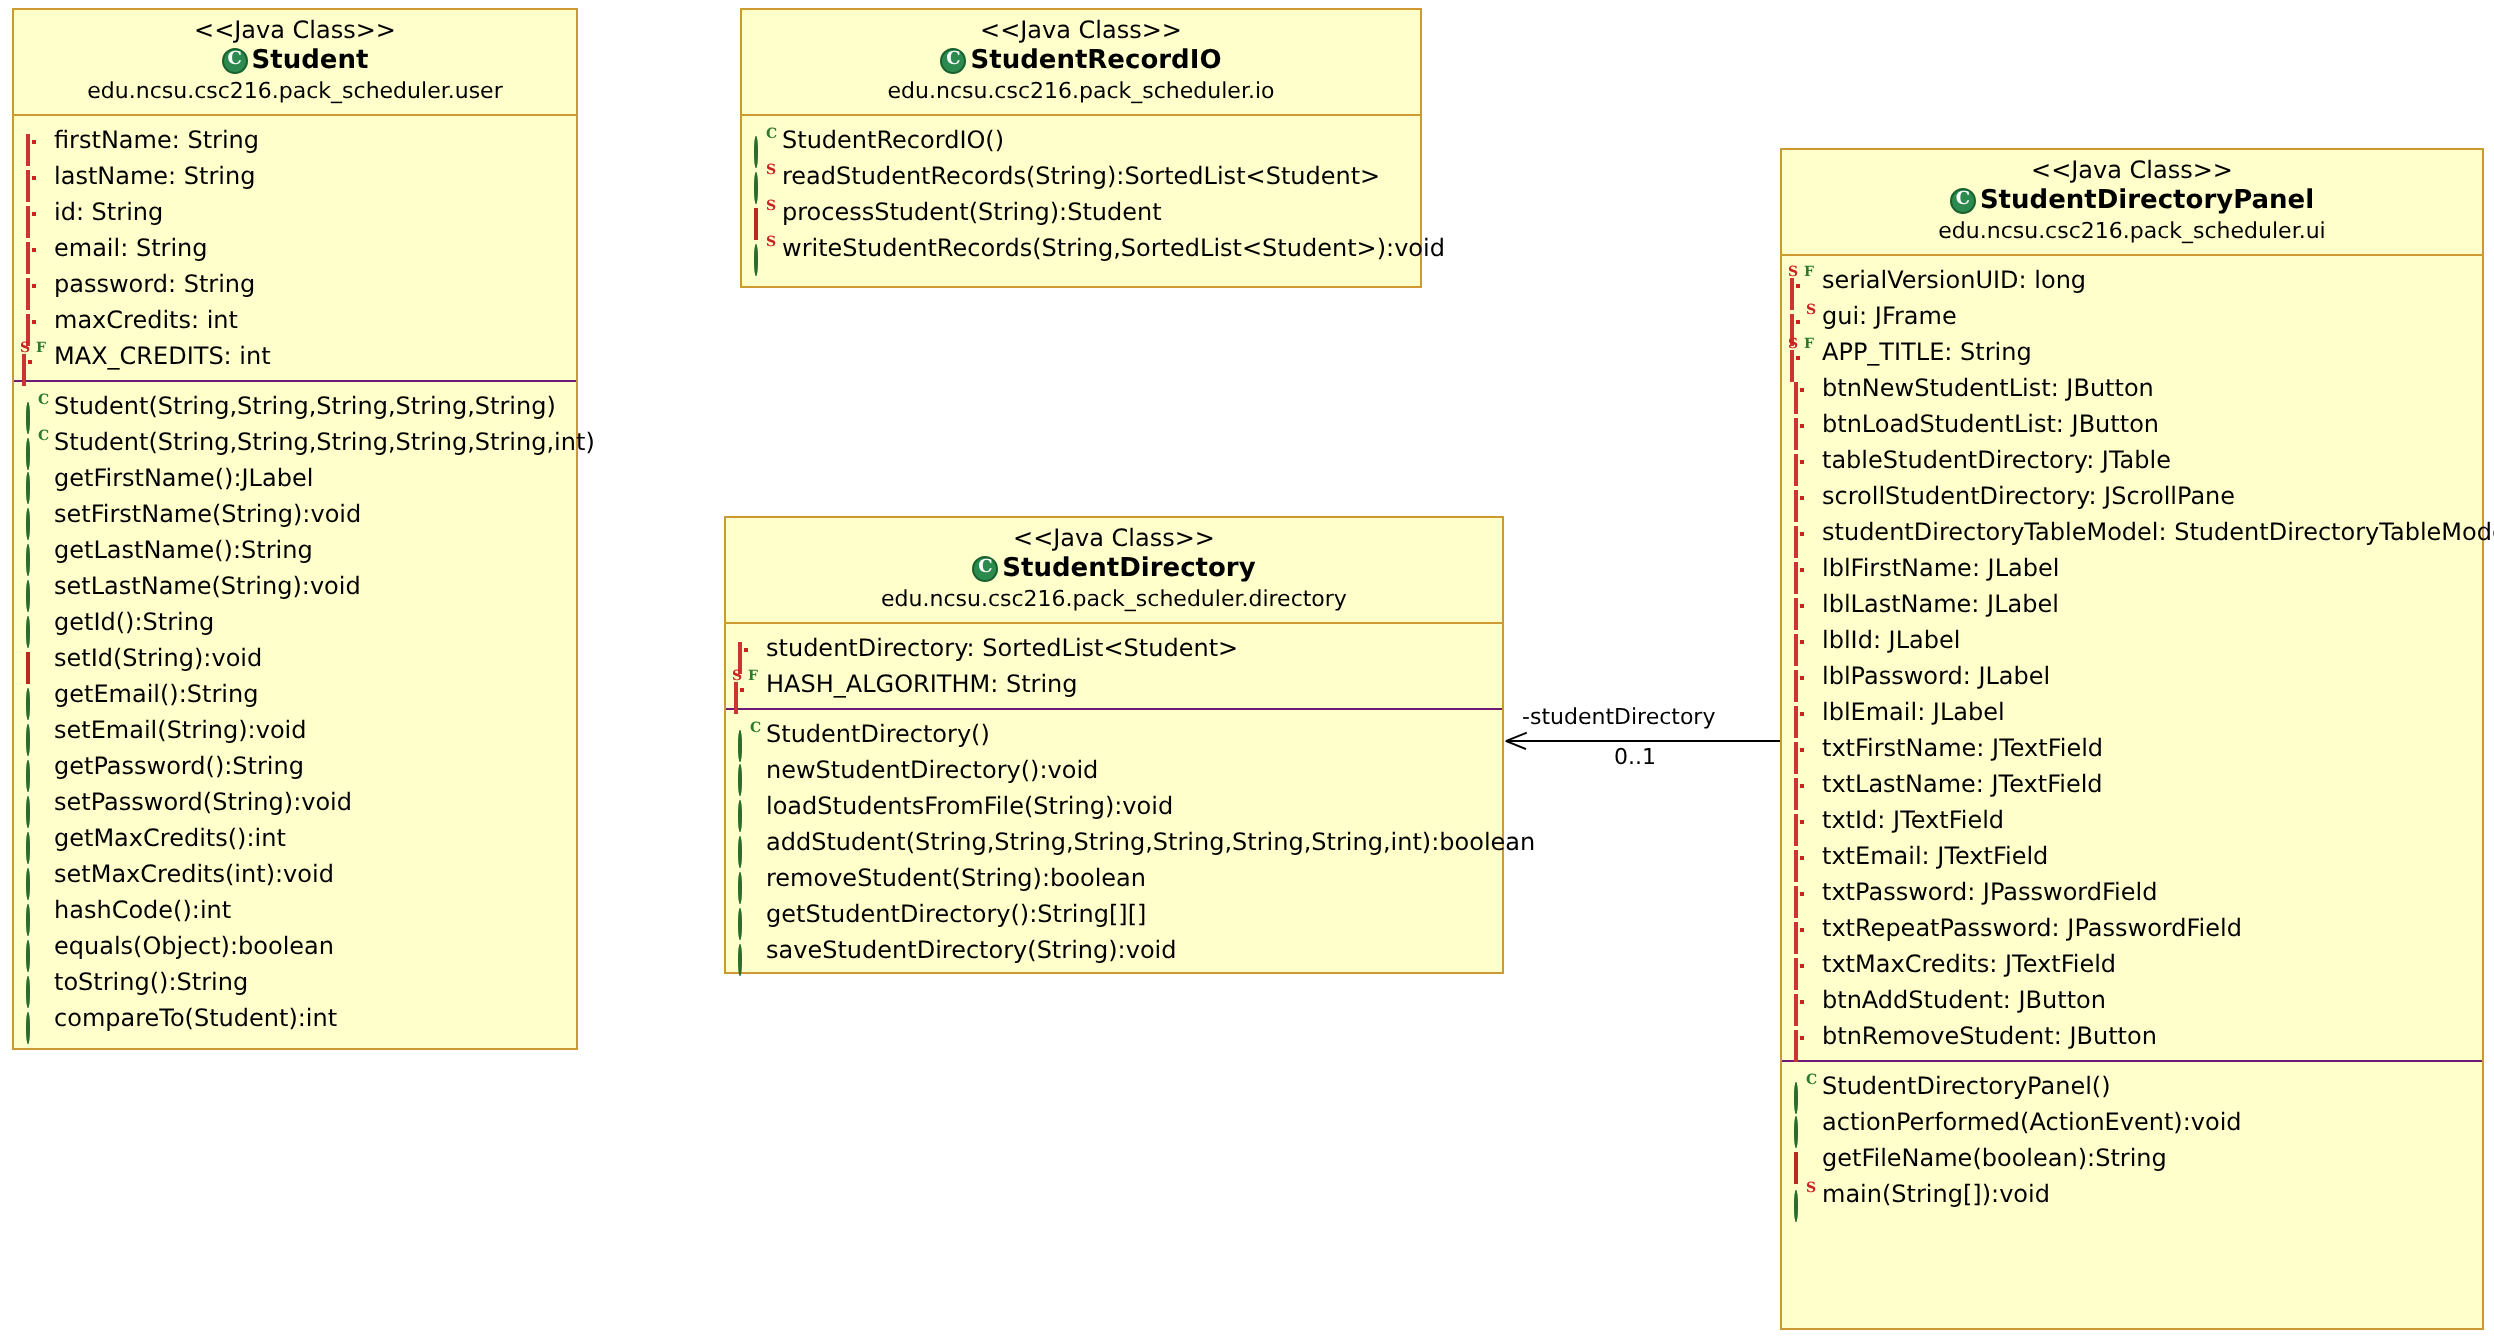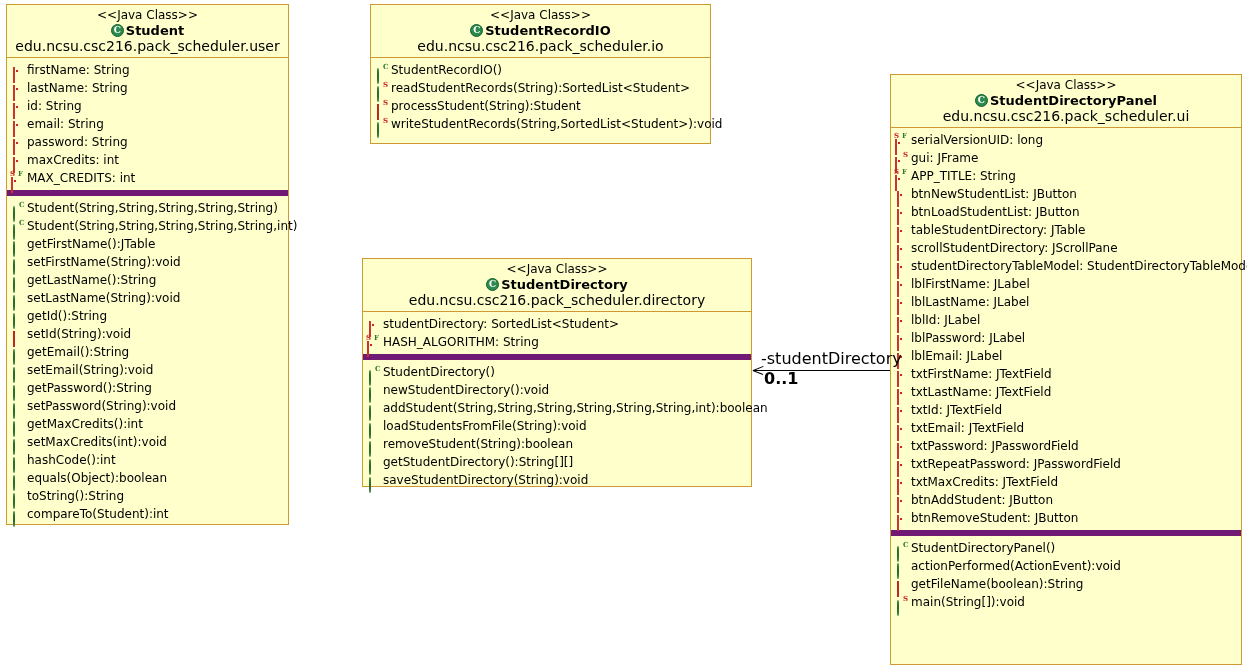--- a/index.html
+++ b/index.html
@@ -40,28 +40,28 @@
     font-weight: bold;
     color: #000000;
     line-height: 17px;
     white-space: nowrap;
     display: flex;
     align-items: center;
     justify-content: center;
     gap: 2px;
   }
   .package-name {
-    font-size: 14px;
+    font-size: 11px;
     color: #000000;
     line-height: 14px;
     white-space: nowrap;
   }
   .uml-compartment {
     padding: 3px 2px 3px 3px;
-    border-bottom: 6px solid #701a75;
+    border-bottom: 1px solid #701a75;
   }
   .uml-compartment:last-child { border-bottom: none; }
 
   .member {
     display: flex;
     align-items: center;
     font-size: 12px;
     line-height: 18px;
     height: 18px;
     color: #000000;
@@ -148,21 +148,21 @@
     flex: 0 0 13px;
   }
 
   
   .conn-line {
     position: absolute;
     background: #000000;
   }
   .conn-label {
     position: absolute;
-    font-size: 16px;
+    font-size: 11px;
     color: #000000;
     white-space: nowrap;
     line-height: 14px;
   }
   .arrow-open {
     position: absolute;
     width: 0; height: 0;
   }
   .arrow-open span {
     position: absolute;
@@ -245,21 +245,21 @@
           <span class="icn low">
             <span class="mod m-c-tr">C</span>
             <span class="glyph"><span class="cir-pub"></span></span>
           </span>
           <span class="member-label">Student(String,String,String,String,String,int)</span>
         </div>
         <div class="member">
           <span class="icn">
             <span class="glyph"><span class="cir-pub"></span></span>
           </span>
-          <span class="member-label">getFirstName():JTable</span>
+          <span class="member-label">getFirstName():JLabel</span>
         </div>
         <div class="member">
           <span class="icn">
             <span class="glyph"><span class="cir-pub"></span></span>
           </span>
           <span class="member-label">setFirstName(String):void</span>
         </div>
         <div class="member">
           <span class="icn">
             <span class="glyph"><span class="cir-pub"></span></span>
@@ -424,27 +424,27 @@
         <div class="member">
           <span class="icn">
             <span class="glyph"><span class="cir-pub"></span></span>
           </span>
           <span class="member-label">newStudentDirectory():void</span>
         </div>
         <div class="member">
           <span class="icn">
             <span class="glyph"><span class="cir-pub"></span></span>
           </span>
+          <span class="member-label">loadStudentsFromFile(String):void</span>
+        </div>
+        <div class="member">
+          <span class="icn">
+            <span class="glyph"><span class="cir-pub"></span></span>
+          </span>
           <span class="member-label">addStudent(String,String,String,String,String,String,int):boolean</span>
-        </div>
-        <div class="member">
-          <span class="icn">
-            <span class="glyph"><span class="cir-pub"></span></span>
-          </span>
-          <span class="member-label">loadStudentsFromFile(String):void</span>
         </div>
         <div class="member">
           <span class="icn">
             <span class="glyph"><span class="cir-pub"></span></span>
           </span>
           <span class="member-label">removeStudent(String):boolean</span>
         </div>
         <div class="member">
           <span class="icn">
             <span class="glyph"><span class="cir-pub"></span></span>
@@ -638,16 +638,16 @@
       </div>
   </div>
 
   <div>
     <div class="conn-line" style="left:753px; top:370px; width:137px; height:1px;"></div>
     <div class="arrow-open" style="left:753px; top:370px;">
       <span style="transform: rotate(-22deg);"></span>
       <span style="transform: rotate(22deg);"></span>
     </div>
     <div class="conn-label" style="left:761px; top:352px;">-studentDirectory</div>
-    <div class="conn-label" style="left:764px; top:372px;font-weight:bold;">0..1</div>
+    <div class="conn-label" style="left:807px; top:372px;">0..1</div>
   </div>
 
 </div>
 
 </body></html>

